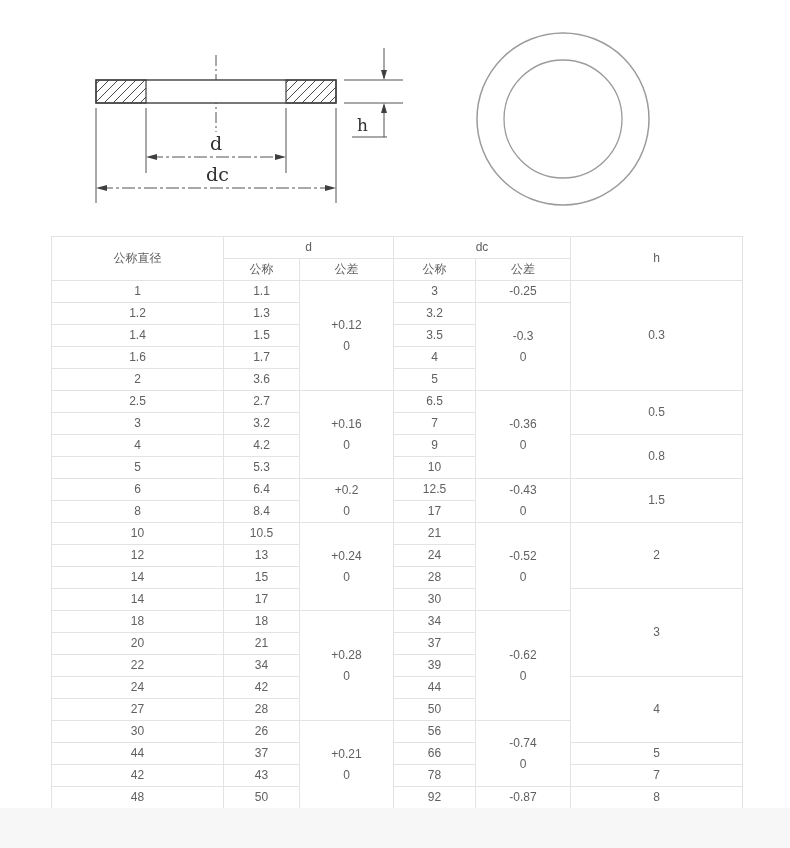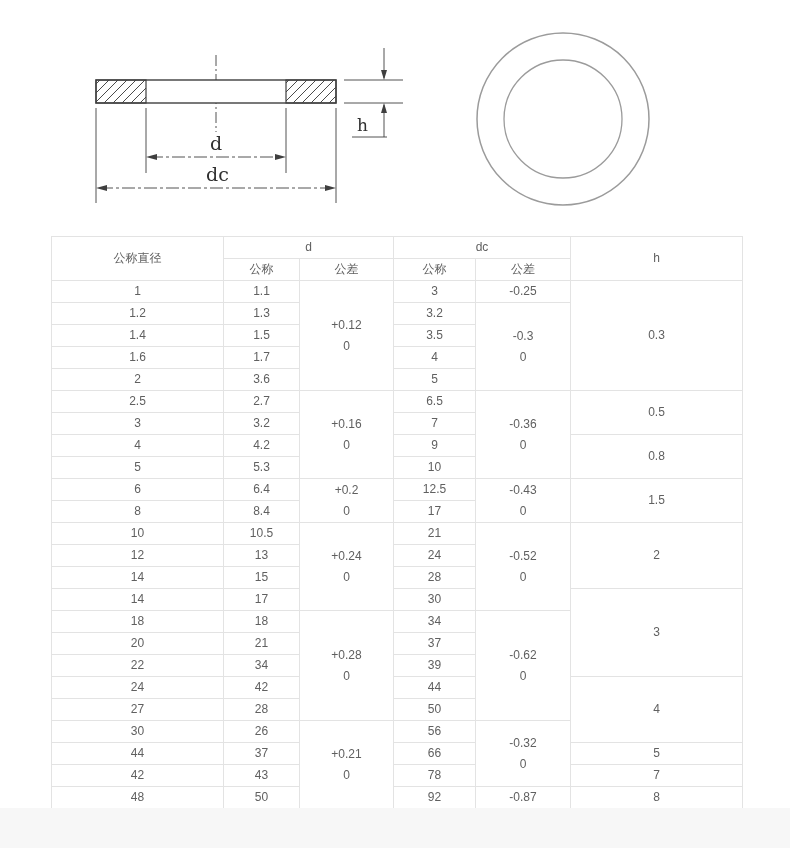--- a/index.html
+++ b/index.html
@@ -232,21 +232,21 @@
       <td>27</td>
       <td>28</td>
       <td>50</td>
     </tr>
     <tr>
       <td>30</td>
       <td>26</td>
       <td class="tol" rowspan="4">+0.21
 0</td>
       <td>56</td>
-      <td class="tol" rowspan="3">-0.32
+      <td class="tol" rowspan="3">-0.74
 0</td>
     </tr>
     <tr>
       <td>44</td>
       <td>37</td>
       <td>66</td>
       <td>5</td>
     </tr>
     <tr>
       <td>42</td>

